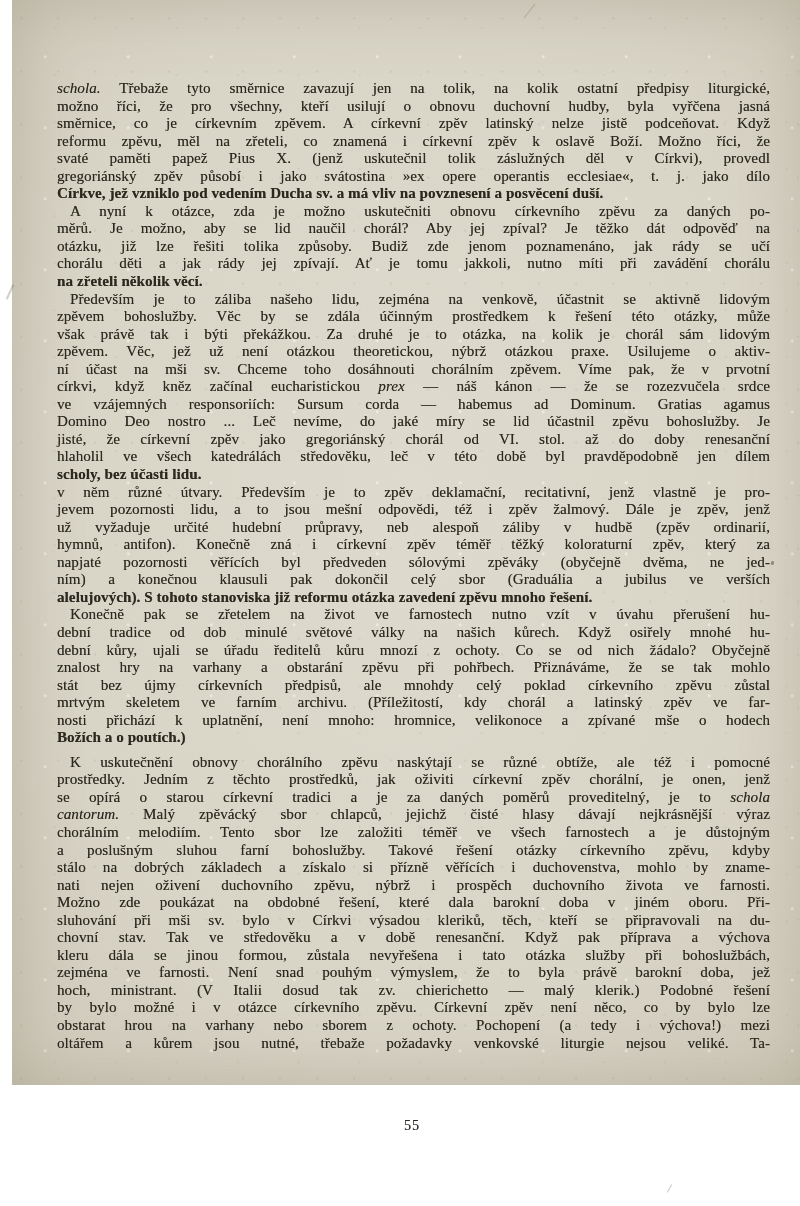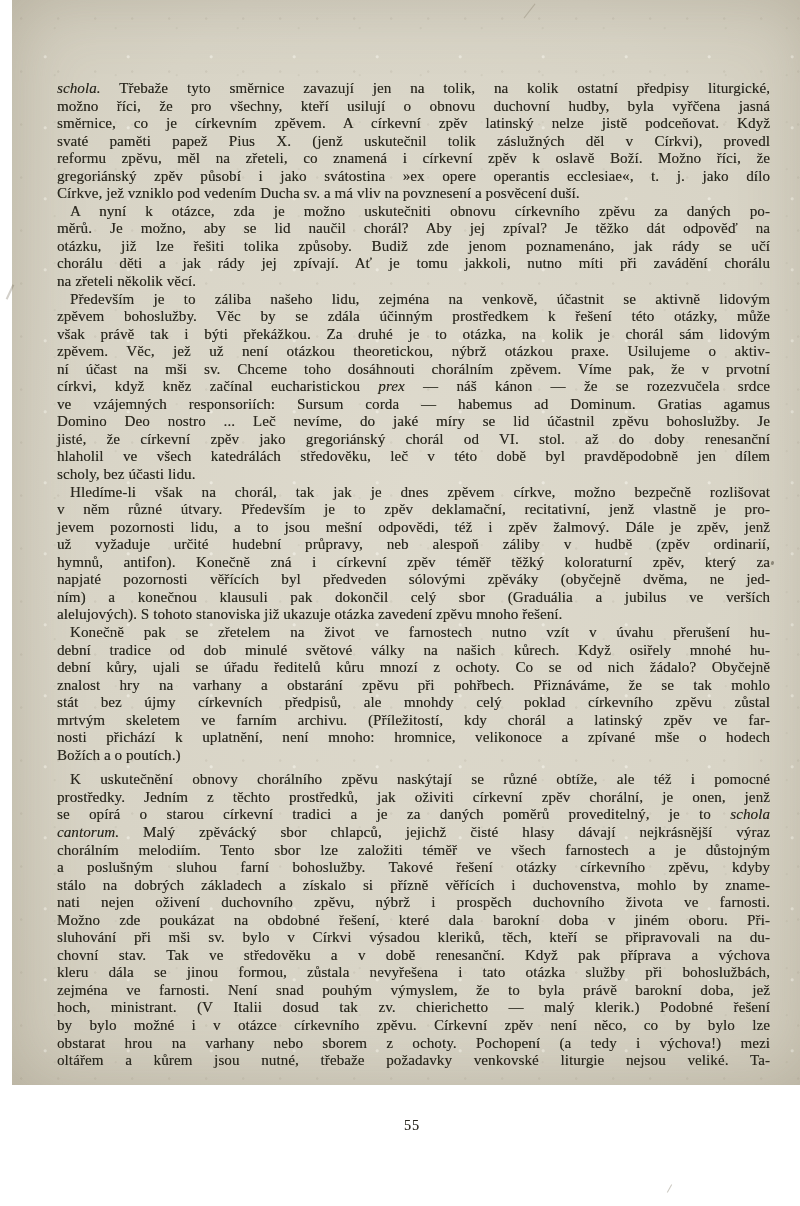--- a/index.html
+++ b/index.html
@@ -34,21 +34,21 @@
     line-height: 17.55px;
     text-shadow: 0.2px 0.2px 0.35px rgba(42,38,28,0.55);
   }
   .para { margin: 0; }
   .para.gap { margin-top: 7px; }
   .line {
     text-align: justify;
     text-align-last: justify;
     letter-spacing: 0.1px;
   }
-  .line.last { text-align-last: left; }
+  .line.last { text-align-last: left; font-weight: bold; }
   .para.indent .line.first { text-indent: 13px; }
   .line i { font-style: italic; }
   #page-number {
     position: absolute;
     left: 0;
     top: 1118px;
     width: 100%;
     text-align: center;
     color: #2a281f;
     font-size: 14px;
@@ -80,22 +80,22 @@
 </style>
 </head>
 <body>
 
 <div id="scan-page">
   <div id="text-block">
       <div class="para">
         <div class="line first"><i>schola.</i> Třebaže tyto směrnice zavazují jen na tolik, na kolik ostatní předpisy liturgické,</div>
         <div class="line">možno říci, že pro všechny, kteří usilují o obnovu duchovní hudby, byla vyřčena jasná</div>
         <div class="line">směrnice, co je církevním zpěvem. A církevní zpěv latinský nelze jistě podceňovat. Když</div>
+        <div class="line">reformu zpěvu, měl na zřeteli, co znamená i církevní zpěv k oslavě Boží. Možno říci, že</div>
         <div class="line">svaté paměti papež Pius X. (jenž uskutečnil tolik záslužných děl v Církvi), provedl</div>
-        <div class="line">reformu zpěvu, měl na zřeteli, co znamená i církevní zpěv k oslavě Boží. Možno říci, že</div>
         <div class="line">gregoriánský zpěv působí i jako svátostina »ex opere operantis ecclesiae«, t. j. jako dílo</div>
         <div class="line last">Církve, jež vzniklo pod vedením Ducha sv. a má vliv na povznesení a posvěcení duší.</div>
       </div>
       <div class="para indent">
         <div class="line first">A nyní k otázce, zda je možno uskutečniti obnovu církevního zpěvu za daných po-</div>
         <div class="line">měrů. Je možno, aby se lid naučil chorál? Aby jej zpíval? Je těžko dát odpověď na</div>
         <div class="line">otázku, již lze řešiti tolika způsoby. Budiž zde jenom poznamenáno, jak rády se učí</div>
         <div class="line">chorálu děti a jak rády jej zpívají. Ať je tomu jakkoli, nutno míti při zavádění chorálu</div>
         <div class="line last">na zřeteli několik věcí.</div>
       </div>
@@ -106,28 +106,27 @@
         <div class="line">zpěvem. Věc, jež už není otázkou theoretickou, nýbrž otázkou praxe. Usilujeme o aktiv-</div>
         <div class="line">ní účast na mši sv. Chceme toho dosáhnouti chorálním zpěvem. Víme pak, že v prvotní</div>
         <div class="line">církvi, když kněz začínal eucharistickou <i>prex</i> — náš kánon — že se rozezvučela srdce</div>
         <div class="line">ve vzájemných responsoriích: Sursum corda — habemus ad Dominum. Gratias agamus</div>
         <div class="line">Domino Deo nostro ... Leč nevíme, do jaké míry se lid účastnil zpěvu bohoslužby. Je</div>
         <div class="line">jisté, že církevní zpěv jako gregoriánský chorál od VI. stol. až do doby renesanční</div>
         <div class="line">hlaholil ve všech katedrálách středověku, leč v této době byl pravděpodobně jen dílem</div>
         <div class="line last">scholy, bez účasti lidu.</div>
       </div>
       <div class="para indent">
-        <div class="line first">Hledíme-li však na chorál, tak jak je dnes zpěvem církve, možno bezpečně rozlišovat</div>
         <div class="line">v něm různé útvary. Především je to zpěv deklamační, recitativní, jenž vlastně je pro-</div>
         <div class="line">jevem pozornosti lidu, a to jsou mešní odpovědi, též i zpěv žalmový. Dále je zpěv, jenž</div>
         <div class="line">už vyžaduje určité hudební průpravy, neb alespoň záliby v hudbě (zpěv ordinarií,</div>
         <div class="line">hymnů, antifon). Konečně zná i církevní zpěv téměř těžký koloraturní zpěv, který za</div>
         <div class="line">napjaté pozornosti věřících byl předveden sólovými zpěváky (obyčejně dvěma, ne jed-</div>
         <div class="line">ním) a konečnou klausuli pak dokončil celý sbor (Graduália a jubilus ve verších</div>
-        <div class="line last">alelujových). S tohoto stanoviska již ukazuje otázka zavedení zpěvu mnoho řešení.</div>
+        <div class="line last">alelujových). S tohoto stanoviska již reformu otázka zavedení zpěvu mnoho řešení.</div>
       </div>
       <div class="para indent">
         <div class="line first">Konečně pak se zřetelem na život ve farnostech nutno vzít v úvahu přerušení hu-</div>
         <div class="line">dební tradice od dob minulé světové války na našich kůrech. Když osiřely mnohé hu-</div>
         <div class="line">dební kůry, ujali se úřadu ředitelů kůru mnozí z ochoty. Co se od nich žádalo? Obyčejně</div>
         <div class="line">znalost hry na varhany a obstarání zpěvu při pohřbech. Přiznáváme, že se tak mohlo</div>
         <div class="line">stát bez újmy církevních předpisů, ale mnohdy celý poklad církevního zpěvu zůstal</div>
         <div class="line">mrtvým skeletem ve farním archivu. (Příležitostí, kdy chorál a latinský zpěv ve far-</div>
         <div class="line">nosti přichází k uplatnění, není mnoho: hromnice, velikonoce a zpívané mše o hodech</div>
         <div class="line last">Božích a o poutích.)</div>

